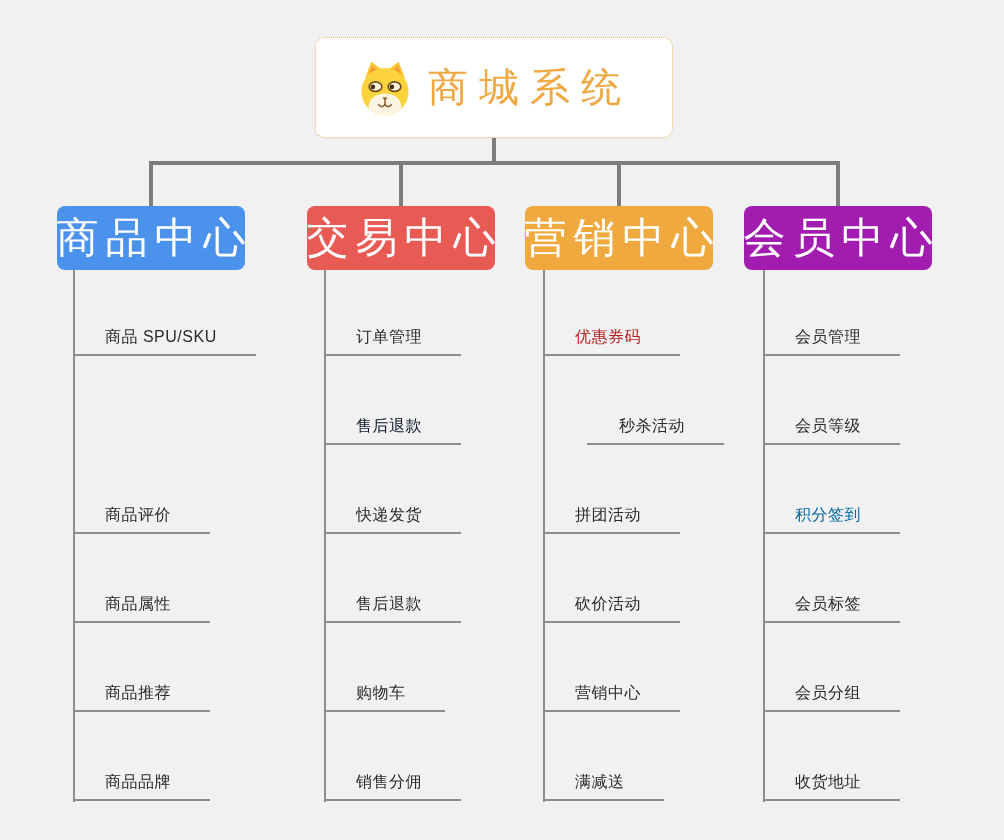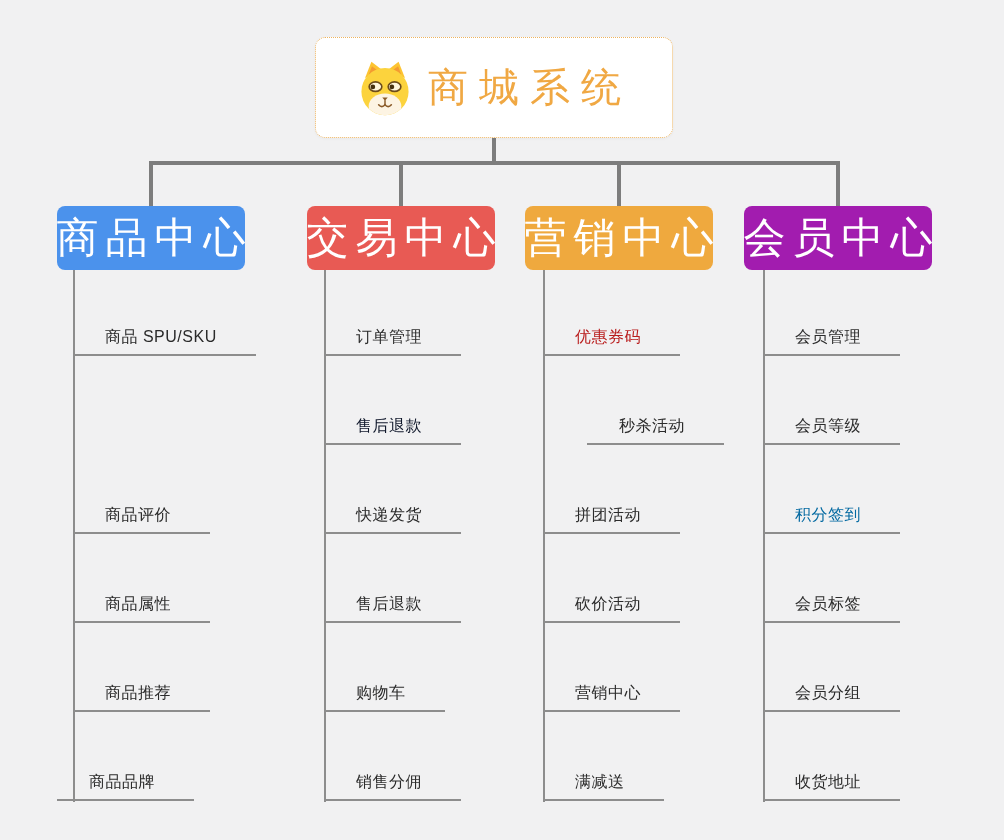--- a/index.html
+++ b/index.html
@@ -118,21 +118,21 @@
     </div>
   <div class="item" style="left: 73px; top: 492px; border-color: rgb(141, 141, 141);">
       <span class="item-label" style="color: rgb(43, 43, 43);">商品评价</span>
     </div>
   <div class="item" style="left: 73px; top: 581px; border-color: rgb(141, 141, 141);">
       <span class="item-label" style="color: rgb(43, 43, 43);">商品属性</span>
     </div>
   <div class="item" style="left: 73px; top: 670px; border-color: rgb(141, 141, 141);">
       <span class="item-label" style="color: rgb(43, 43, 43);">商品推荐</span>
     </div>
-  <div class="item" style="left: 57px; top: 759px; border-color: rgb(141, 141, 141);">
+  <div class="item" style="left: 73px; top: 759px; border-color: rgb(141, 141, 141);">
       <span class="item-label" style="color: rgb(43, 43, 43);">商品品牌</span>
     </div>
 
   <div class="item" style="left: 324px; top: 314px; border-color: rgb(141, 141, 141);">
       <span class="item-label" style="color: rgb(43, 43, 43);">订单管理</span>
     </div>
   <div class="item" style="left: 324px; top: 403px; border-color: rgb(141, 141, 141);">
       <span class="item-label" style="color: #0f172a;">售后退款</span>
     </div>
   <div class="item" style="left: 324px; top: 492px; border-color: rgb(141, 141, 141);">

